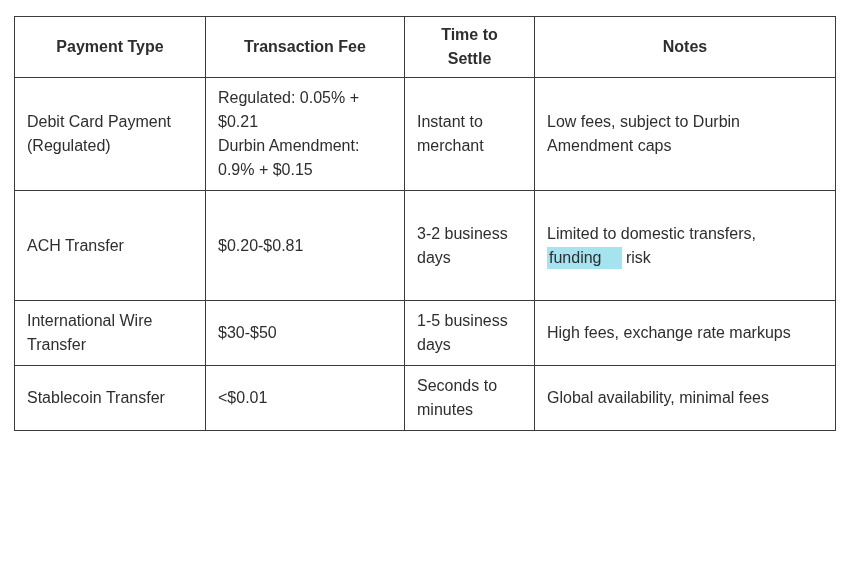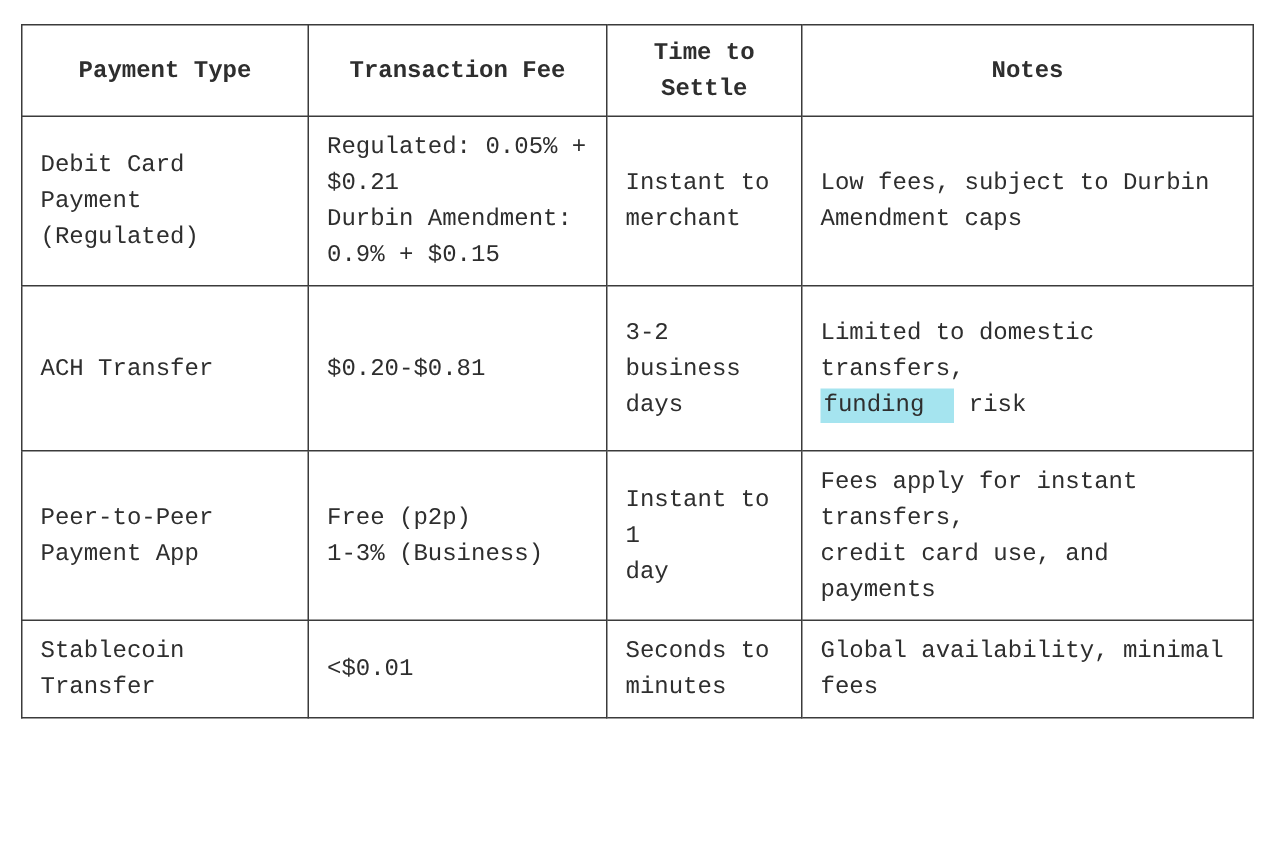--- a/index.html
+++ b/index.html
@@ -1,21 +1,21 @@
 <!DOCTYPE html>
 <html style="--border: #3b3b3b; --text: #2e2e2e; --background: #ffffff; --highlight: #a5e4ef;"><head>
 <meta charset="utf-8">
 <style>
   html, body { margin: 0; padding: 0; background: #ffffff; }
   .page {
     position: relative;
     width: 848px;
     height: 536px;
     background: var(--background, #ffffff);
-    font-family: Liberation Mono, monospace;
+    font-family: Liberation Sans, sans-serif;
     overflow: hidden;
   }
   table.fee-table {
     position: absolute;
     left: 14px;
     top: 16px;
     border-collapse: collapse;
     table-layout: fixed;
     color: var(--text, #2e2e2e);
     font-size: 16px;
@@ -83,28 +83,26 @@
         </tr>
         <tr>
           <td>ACH Transfer</td>
           <td>$0.20-$0.81</td>
           <td>3-2 business
 days</td>
           <td>Limited to domestic transfers,
 <mark>funding</mark> risk</td>
         </tr>
         <tr>
-          <td>Peer-to-Peer
-Payment App</td>
-          <td>Free (p2p)
-1-3% (Business)</td>
-          <td>Instant to 1
-day</td>
-          <td>Fees apply for instant transfers,
-credit card use, and payments</td>
+          <td>International Wire
+Transfer</td>
+          <td>$30-$50</td>
+          <td>1-5 business
+days</td>
+          <td>High fees, exchange rate markups</td>
         </tr>
         <tr>
           <td>Stablecoin Transfer</td>
           <td>&lt;$0.01</td>
           <td>Seconds to
 minutes</td>
           <td>Global availability, minimal fees</td>
         </tr>
       </tbody>
   </table>

